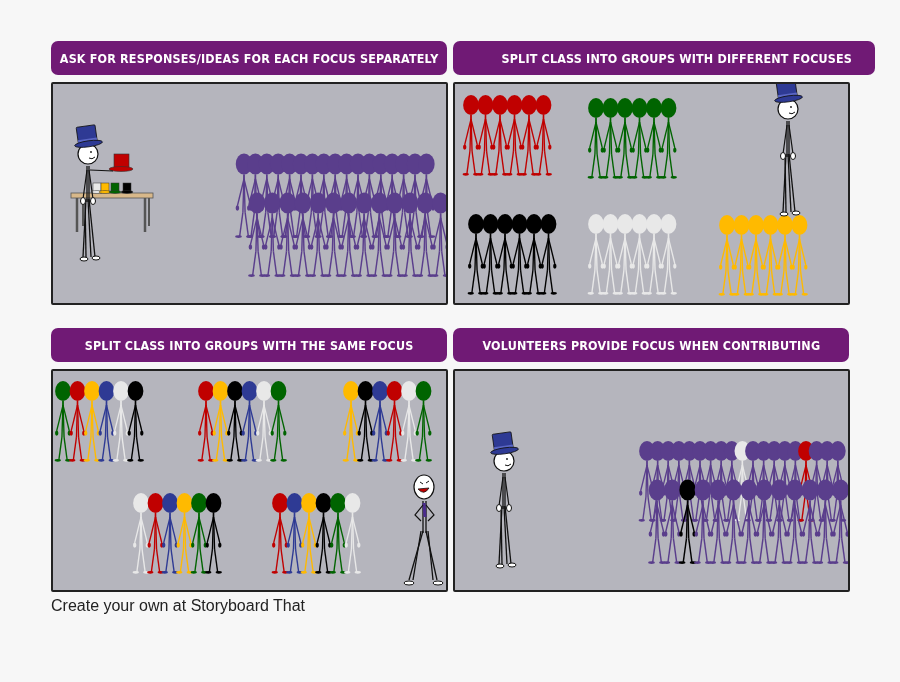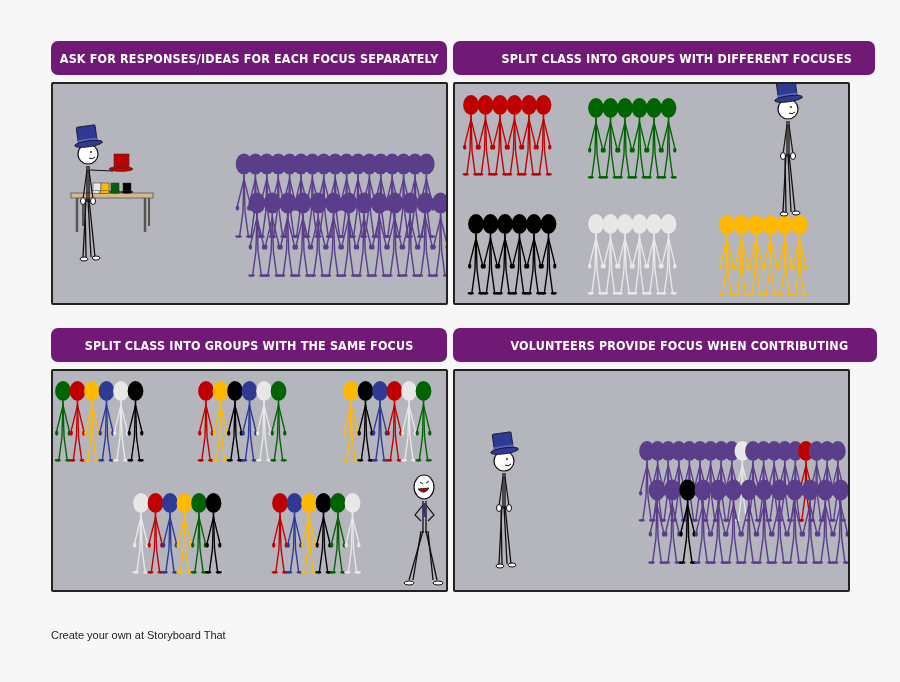--- a/index.html
+++ b/index.html
@@ -7,21 +7,21 @@
   .title {
     position:absolute; height:34px; background:#701a75; border-radius:7px;
     color:#fff; font-family:"DejaVu Sans", sans-serif; font-weight:bold;
     font-size:13px; letter-spacing:0.2px; display:flex; align-items:center; justify-content:center;
     transform-origin:center; white-space:nowrap;
   }
   .title span { display:inline-block; transform:scaleX(0.86); }
   .scene {
     position:absolute; background:#b5b5bd; border:2px solid #222; border-radius:2px; box-sizing:border-box; overflow:hidden;
   }
-  .caption { position:absolute; left:51px; top:597px; font-size:11px; color:#222;margin-top:32px; }
+  .caption { position:absolute; left:51px; top:597px; font-size:16px; color:#222; }
   svg { position:absolute; left:0; top:0; }
 </style>
 </head>
 <body>
 
 <div class="title" style="left:51px;top:41px;width:396px;">
     <span>ASK FOR RESPONSES/IDEAS FOR EACH FOCUS SEPARATELY</span>
   </div>
 <div class="scene" id="s1" style="left:51px;top:82px;width:397px;height:223px;">
     <svg width="397" height="223">
@@ -1296,21 +1296,21 @@
         <path d="M370 134 l-8 10 l6 6" stroke="#111" fill="none" stroke-width="1.2"></path>
         <path d="M373 134 l8 10 l-6 6" stroke="#111" fill="none" stroke-width="1.2"></path>
         <ellipse cx="371" cy="116" rx="10" ry="12" fill="#fff" stroke="#111" stroke-width="1.2"></ellipse>
         <path d="M365 118 q6 7 11 -1 z" fill="#c00000" stroke="#111" stroke-width="0.8"></path>
         <line x1="367" y1="111" x2="370" y2="113" stroke="#111" stroke-width="1"></line>
         <line x1="373" y1="112" x2="376" y2="110" stroke="#111" stroke-width="1"></line>
       </g>
     </svg>
   </div>
 
-<div class="title" style="left:453px;top:328px;width:396px;padding-left:28px;">
+<div class="title" style="left:453px;top:328px;width:396px;">
     <span>VOLUNTEERS PROVIDE FOCUS WHEN CONTRIBUTING</span>
   </div>
 <div class="scene" id="s4" style="left:453px;top:369px;width:397px;height:223px;">
     <svg width="397" height="223">
       <g>
         <line x1="47" y1="135" x2="44" y2="193" stroke="#111" stroke-width="1.3"></line>
         <line x1="49" y1="135" x2="52" y2="193" stroke="#111" stroke-width="1.3"></line>
         <line x1="50" y1="135" x2="56" y2="193" stroke="#111" stroke-width="1.3"></line>
         <line x1="46" y1="135" x2="47" y2="193" stroke="#111" stroke-width="1.3"></line>
         <ellipse cx="45" cy="195" rx="4" ry="2" fill="#fff" stroke="#111" stroke-width="1"></ellipse>

